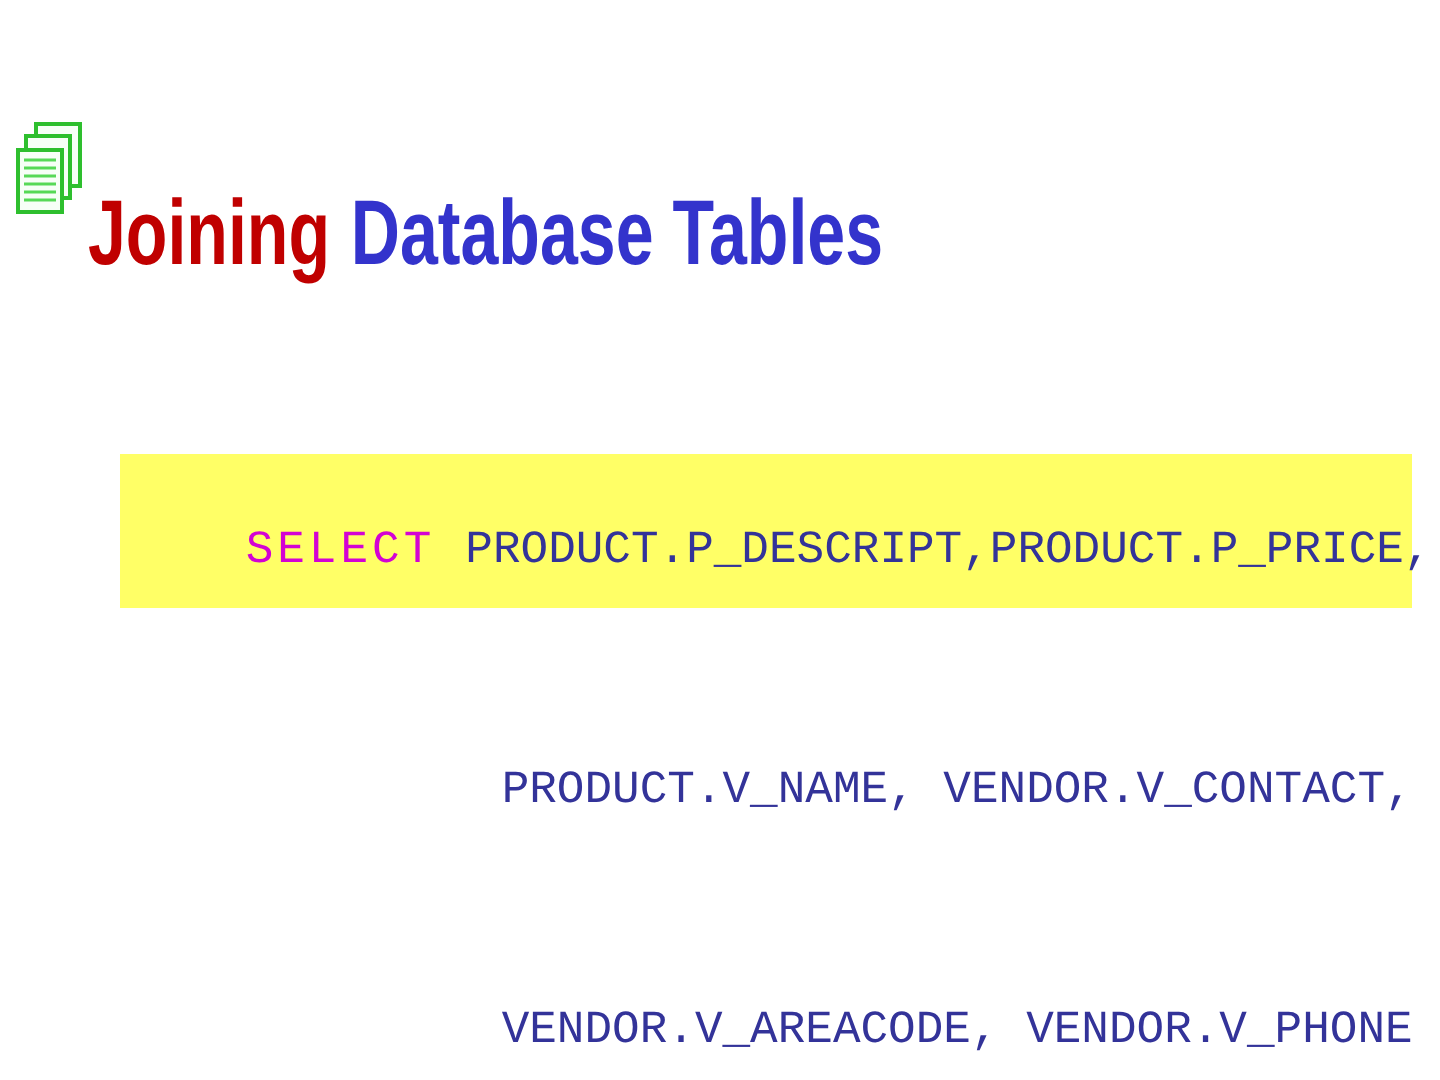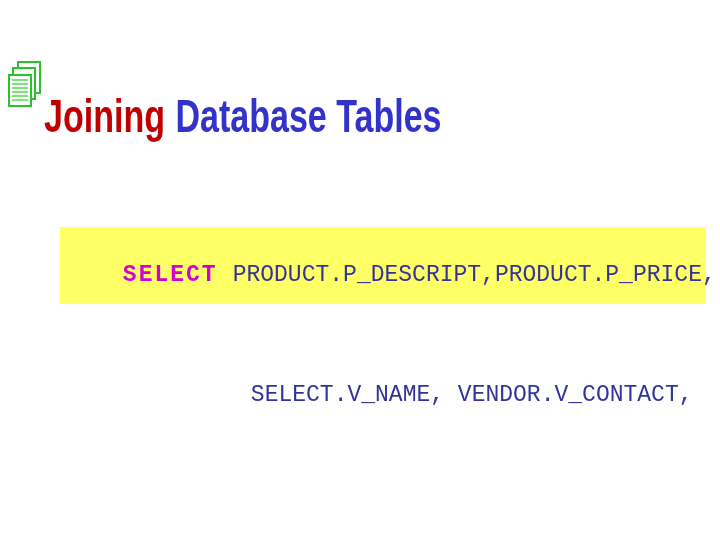--- a/index.html
+++ b/index.html
@@ -51,21 +51,21 @@
     font-family: "Liberation Mono", "DejaVu Sans Mono", monospace;
     font-size: 23px;
     line-height: 30px;
     white-space: pre;
   }
   .code-line { height: 30px; }
   .indent-fields  { padding-left: 128px; }
 
   .kw {
     color: var(--keyword_magenta, #d302d3);
-    font-weight: bold;
+    font-weight: normal;
     letter-spacing: 2px;
   }
   .id-navy   { color: var(--code_navy, #333399); letter-spacing: 0; }
   .gap { margin-left: 15px; }
 </style>
 </head>
 <body>
 
 <div class="slide">
 
@@ -93,22 +93,25 @@
 
   <div class="highlight-box"></div>
 
   <div class="sql-code">
 
     <div class="code-line">
       <span class="kw">SELECT</span><span class="id-navy gap">PRODUCT.P_DESCRIPT,PRODUCT.P_PRICE,</span>
     </div>
 
     <div class="code-line indent-fields">
-      <span class="id-navy">SELECT.V_NAME, VENDOR.V_CONTACT,</span>
+      <span class="id-navy">PRODUCT.V_NAME, VENDOR.V_CONTACT,</span>
     </div>
 
+    <div class="code-line indent-fields">
+      <span class="id-navy">VENDOR.V_AREACODE, VENDOR.V_PHONE</span>
+    </div>
 
     
 
     
 
   </div>
 </div>
 
 </body></html>

